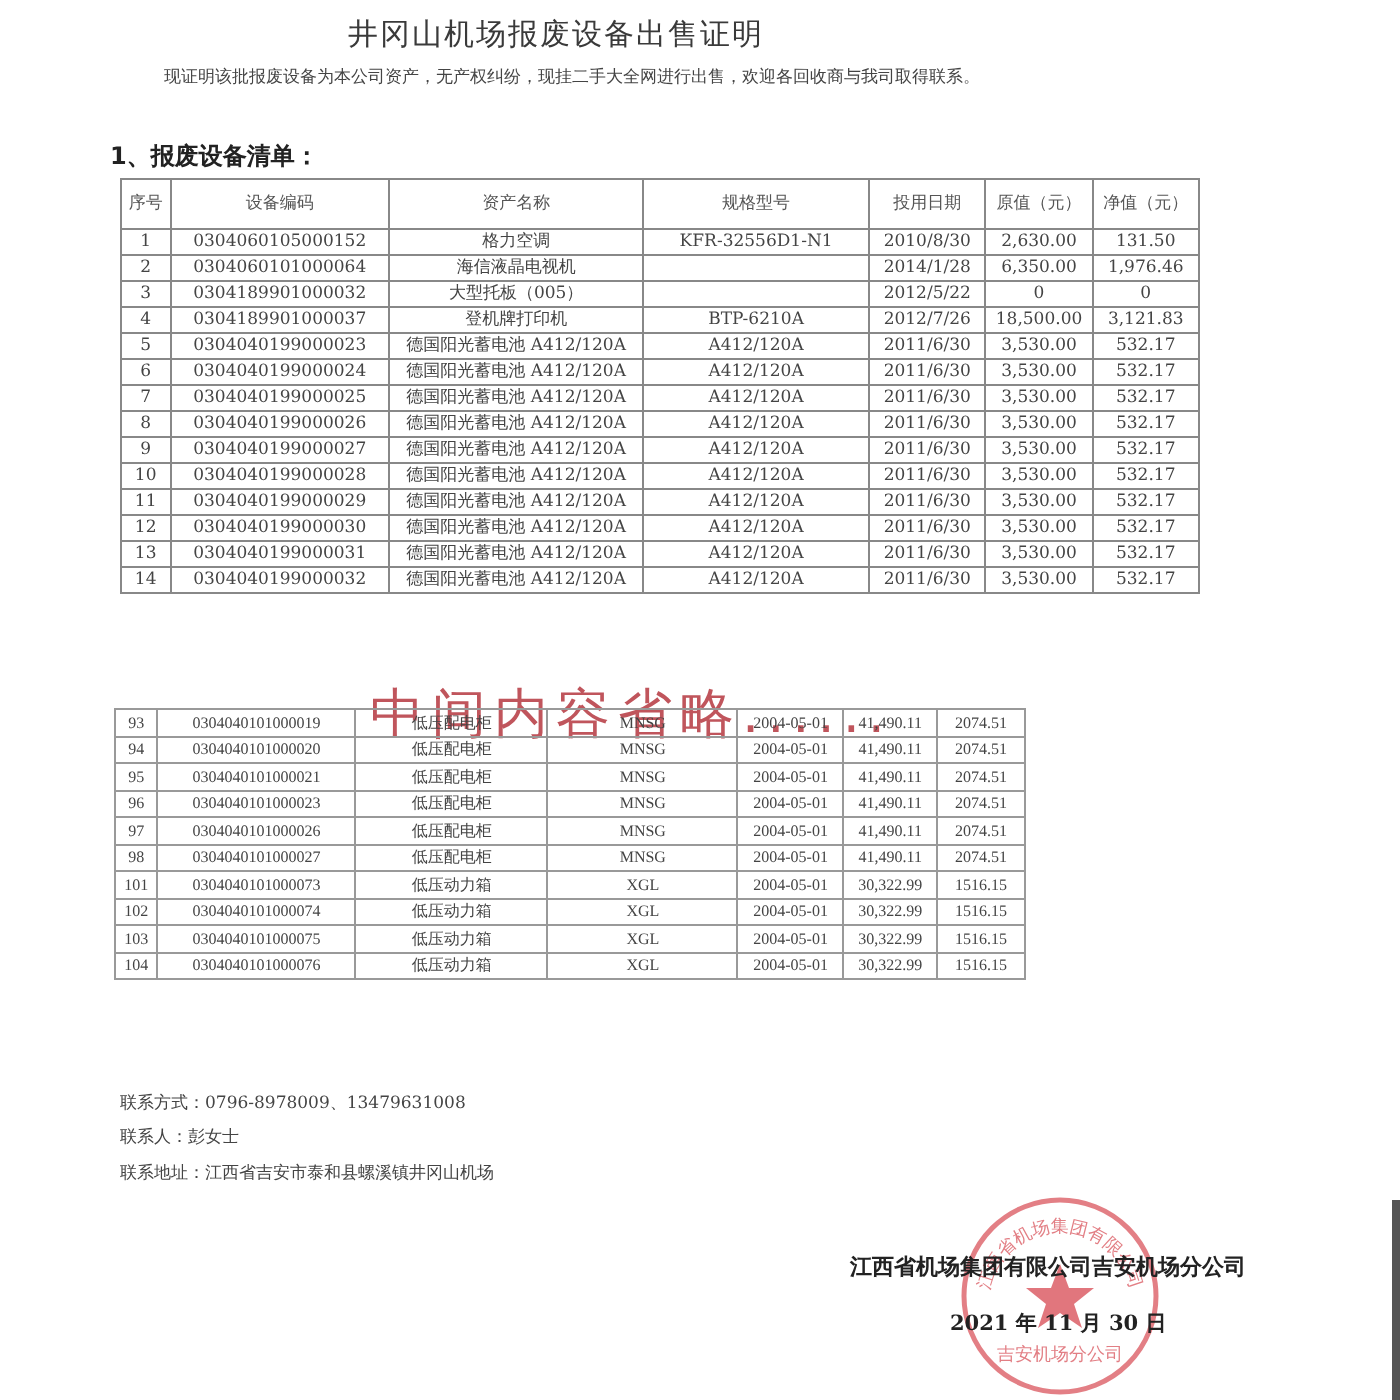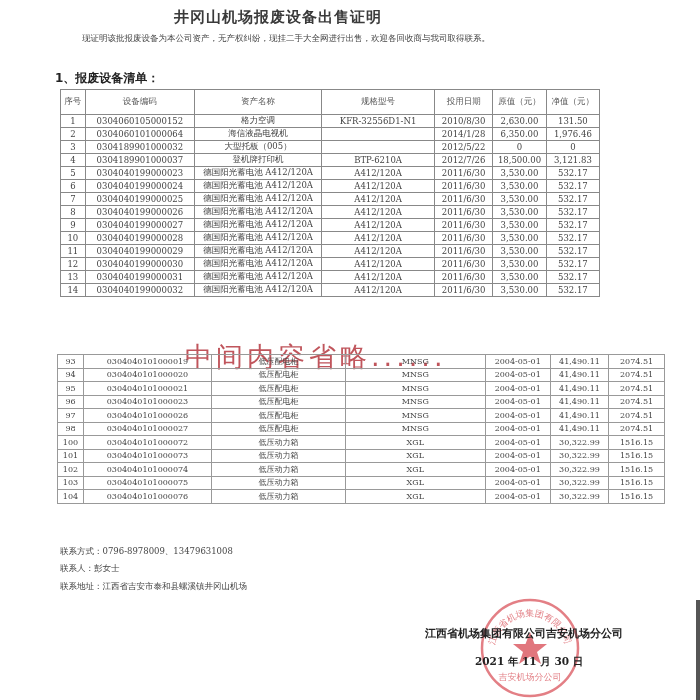--- a/index.html
+++ b/index.html
@@ -5,21 +5,21 @@
   html, body { margin: 0; padding: 0; }
   body {
     width: 700px; height: 700px; overflow: hidden;
     background: #ffffff;
     font-family: "DejaVu Serif", "Liberation Serif", serif;
     color: #333;
     position: relative;
   }
   .title {
     position: absolute; top: 8px; left: 0; width: 556px;
-    text-align: center; font-size: 15px; color: #3a3a3a; letter-spacing: 1px; font-weight: bold;
+    text-align: center; font-size: 15px; color: #3a3a3a; letter-spacing: 1px;
   }
   .intro {
     position: absolute; top: 33px; left: 82px;
     font-size: 8.5px; color: #444;
   }
   .section {
     position: absolute; top: 70px; left: 55px;
     font-size: 12px; font-weight: bold; color: #222;
     font-family: "DejaVu Sans", sans-serif;
   }
@@ -28,21 +28,21 @@
     font-size: 8.5px; color: #444;
   }
   td, th {
     border: 1px solid #888; padding: 0 3px; height: 11.5px; white-space: nowrap;
     font-weight: normal;
   }
   #table-top { top: 89px; left: 60px; width: 540px; }
   #table-top th { height: 24px; color: #555; }
   .c { text-align: center; }
   .r { text-align: center; }
-  #table-bottom { top: 354px; left: 57px; width: 608px; font-size: 8px; }
+  #table-bottom { top: 354px; left: 57px; width: 456px; font-size: 8px; font-family: Liberation Serif, serif; }
   #table-bottom td { height: 12.5px; border-color: #999; }
   .omitted {
     position: absolute; top: 307px; left: 185px;
     font-family: "DejaVu Sans", sans-serif;
     font-size: 27px; color: #c0555c; letter-spacing: 4px; margin-top: 32px;
   }
   .contact {
     position: absolute; left: 60px; font-size: 8.5px; color: #444;
   }
   .company {
@@ -271,29 +271,20 @@
       <tr>
         <td class="c">98</td>
         <td class="c">0304040101000027</td>
         <td class="c">低压配电柜</td>
         <td class="c">MNSG</td>
         <td class="c">2004-05-01</td>
         <td class="r">41,490.11</td>
         <td class="r">2074.51</td>
       </tr>
       <tr>
-        <td class="c">100</td>
-        <td class="c">0304040101000072</td>
-        <td class="c">低压动力箱</td>
-        <td class="c">XGL</td>
-        <td class="c">2004-05-01</td>
-        <td class="r">30,322.99</td>
-        <td class="r">1516.15</td>
-      </tr>
-      <tr>
         <td class="c">101</td>
         <td class="c">0304040101000073</td>
         <td class="c">低压动力箱</td>
         <td class="c">XGL</td>
         <td class="c">2004-05-01</td>
         <td class="r">30,322.99</td>
         <td class="r">1516.15</td>
       </tr>
       <tr>
         <td class="c">102</td>

